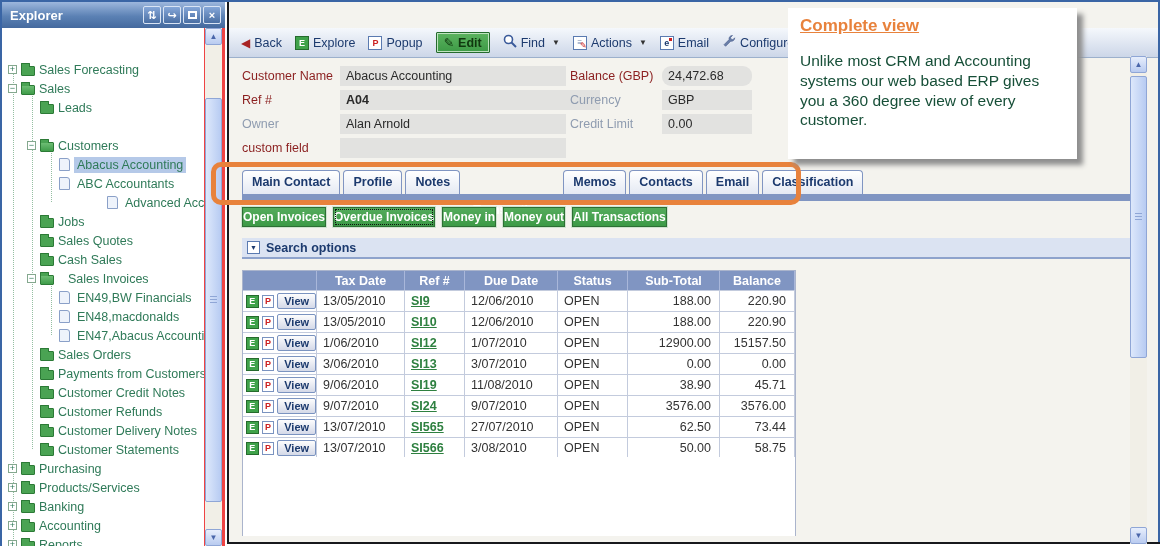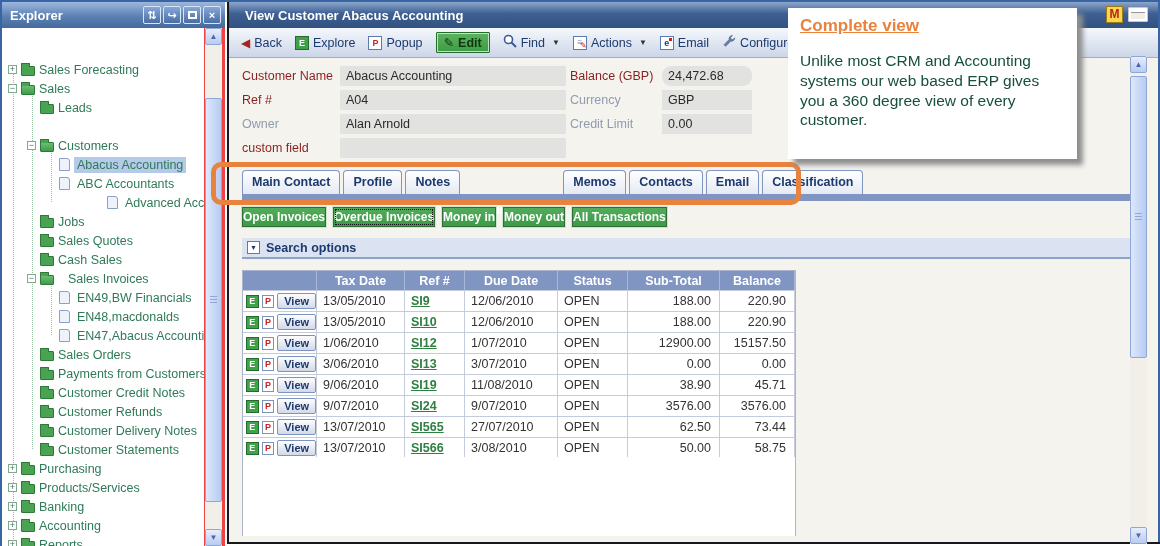--- a/index.html
+++ b/index.html
@@ -273,25 +273,20 @@
         </div>
       </div>
     <div class="sb" style="left:203px;top:26px;height:518px;" id="left-scrollbar">
         <div class="sb-btn" style="top: 0px;">▲</div>
         <div class="sb-btn" style="bottom: 0px; top: auto;">▼</div>
         <div class="sb-thumb" style="top: 70px; height: 404px;"></div>
       </div>
   </div>
 
   <div class="main">
-    <div class="main-titlebar">
-      <span class="main-title">View Customer Abacus Accounting</span>
-      <span class="m-badge" style="left:877px;">M</span>
-      <span class="win-icon" style="left:899px;"></span>
-    </div>
     <div class="toolbar" id="toolbar">
         <span class="tb-item">
           <span class="ic-back">◀</span>
           <span>Back</span>
         </span>
         <span class="tb-item">
           <span class="ic-box ic-explore">E</span>
           <span>Explore</span>
         </span>
         <span class="tb-item">
@@ -331,21 +326,21 @@
         <span class="tb-item">
           <span class="ic-box ic-help">?</span>
           <span>Help</span>
         </span>
       </div>
 
     <div id="fields">
         <div class="f-label red" style="top: 64px; left: 13px;">Customer Name</div>
         <div class="f-value" style="top: 64px; left: 111px; width: 226px;">Abacus Accounting</div>
         <div class="f-label red" style="top: 88px; left: 13px;">Ref #</div>
-        <div class="f-value" style="top: 88px; left: 111px; width: 226px;">A04</div>
+        <div class="f-value" style="top: 88px; left: 111px; width: 260px; font-weight: bold;">A04</div>
         <div class="f-label gray" style="top: 112px; left: 13px;">Owner</div>
         <div class="f-value" style="top: 112px; left: 111px; width: 226px;">Alan Arnold</div>
         <div class="f-label red" style="top: 136px; left: 13px;">custom field</div>
         <div class="f-value" style="top: 136px; left: 111px; width: 226px;"></div>
         <div class="f-label red" style="top: 64px; left: 341px;">Balance (GBP)</div>
         <div class="f-value" style="top: 64px; left: 433px; width: 90px; border-radius: 9px;">24,472.68</div>
         <div class="f-label gray" style="top: 88px; left: 341px;">Currency</div>
         <div class="f-value" style="top: 88px; left: 433px; width: 90px;">GBP</div>
         <div class="f-label gray" style="top: 112px; left: 341px;">Credit Limit</div>
         <div class="f-value" style="top: 112px; left: 433px; width: 90px;">0.00</div>

